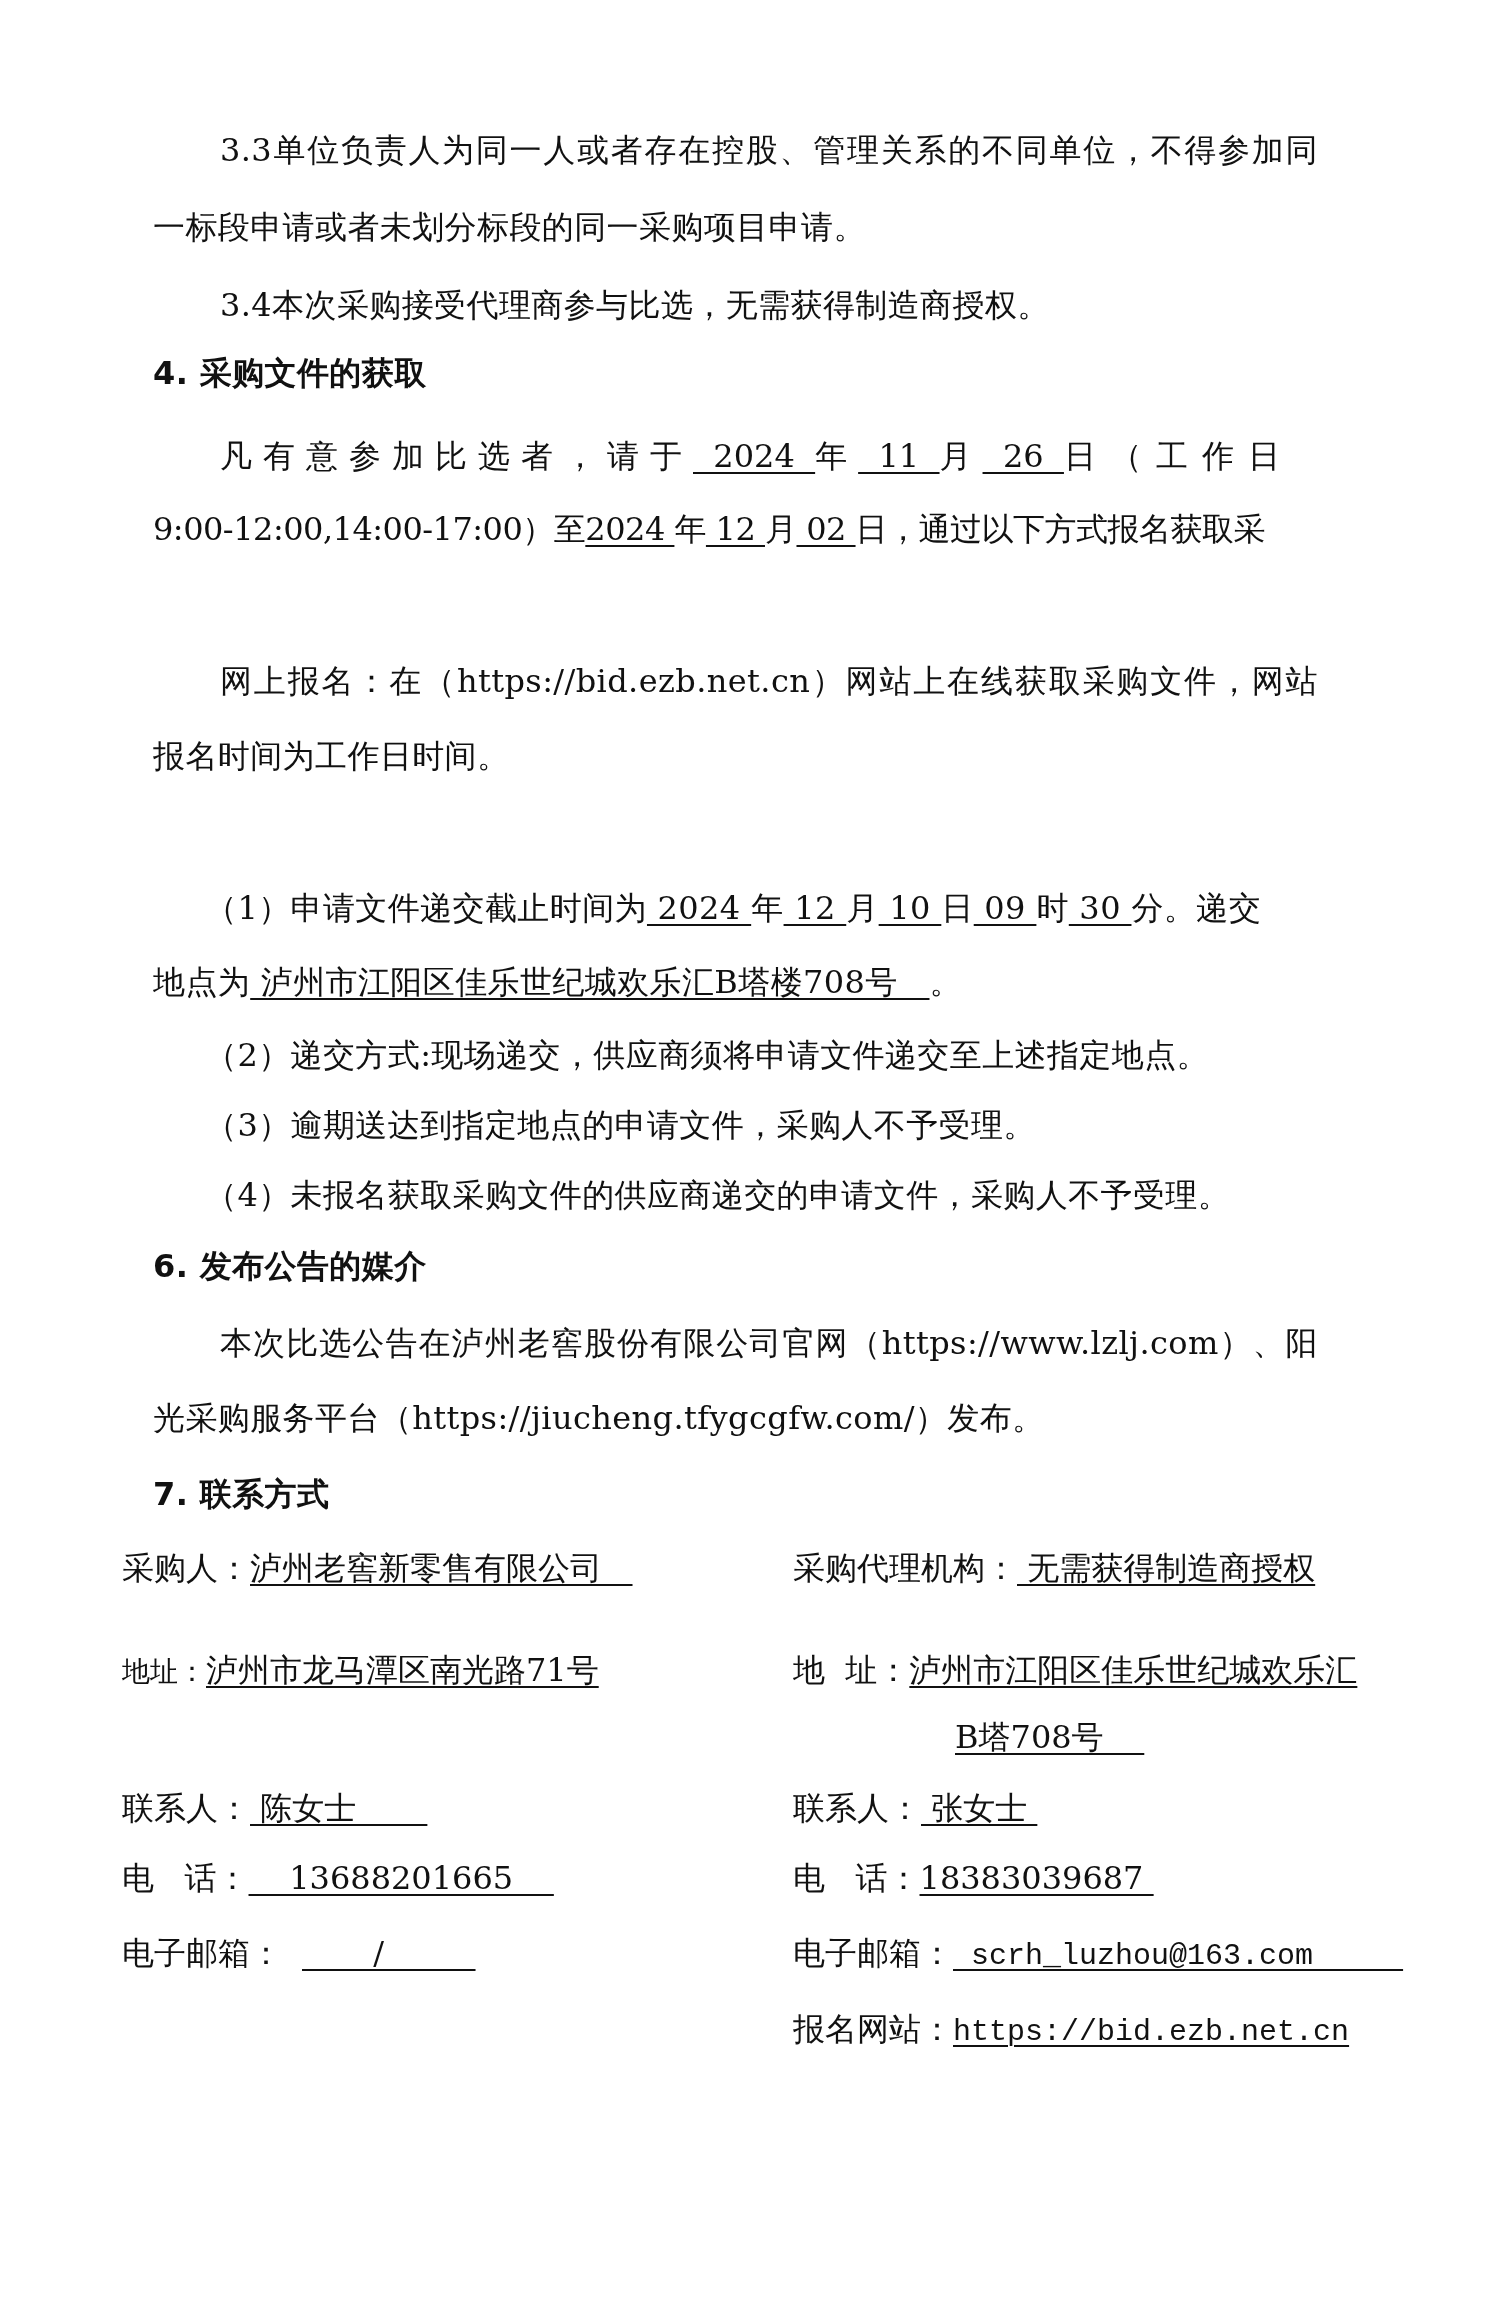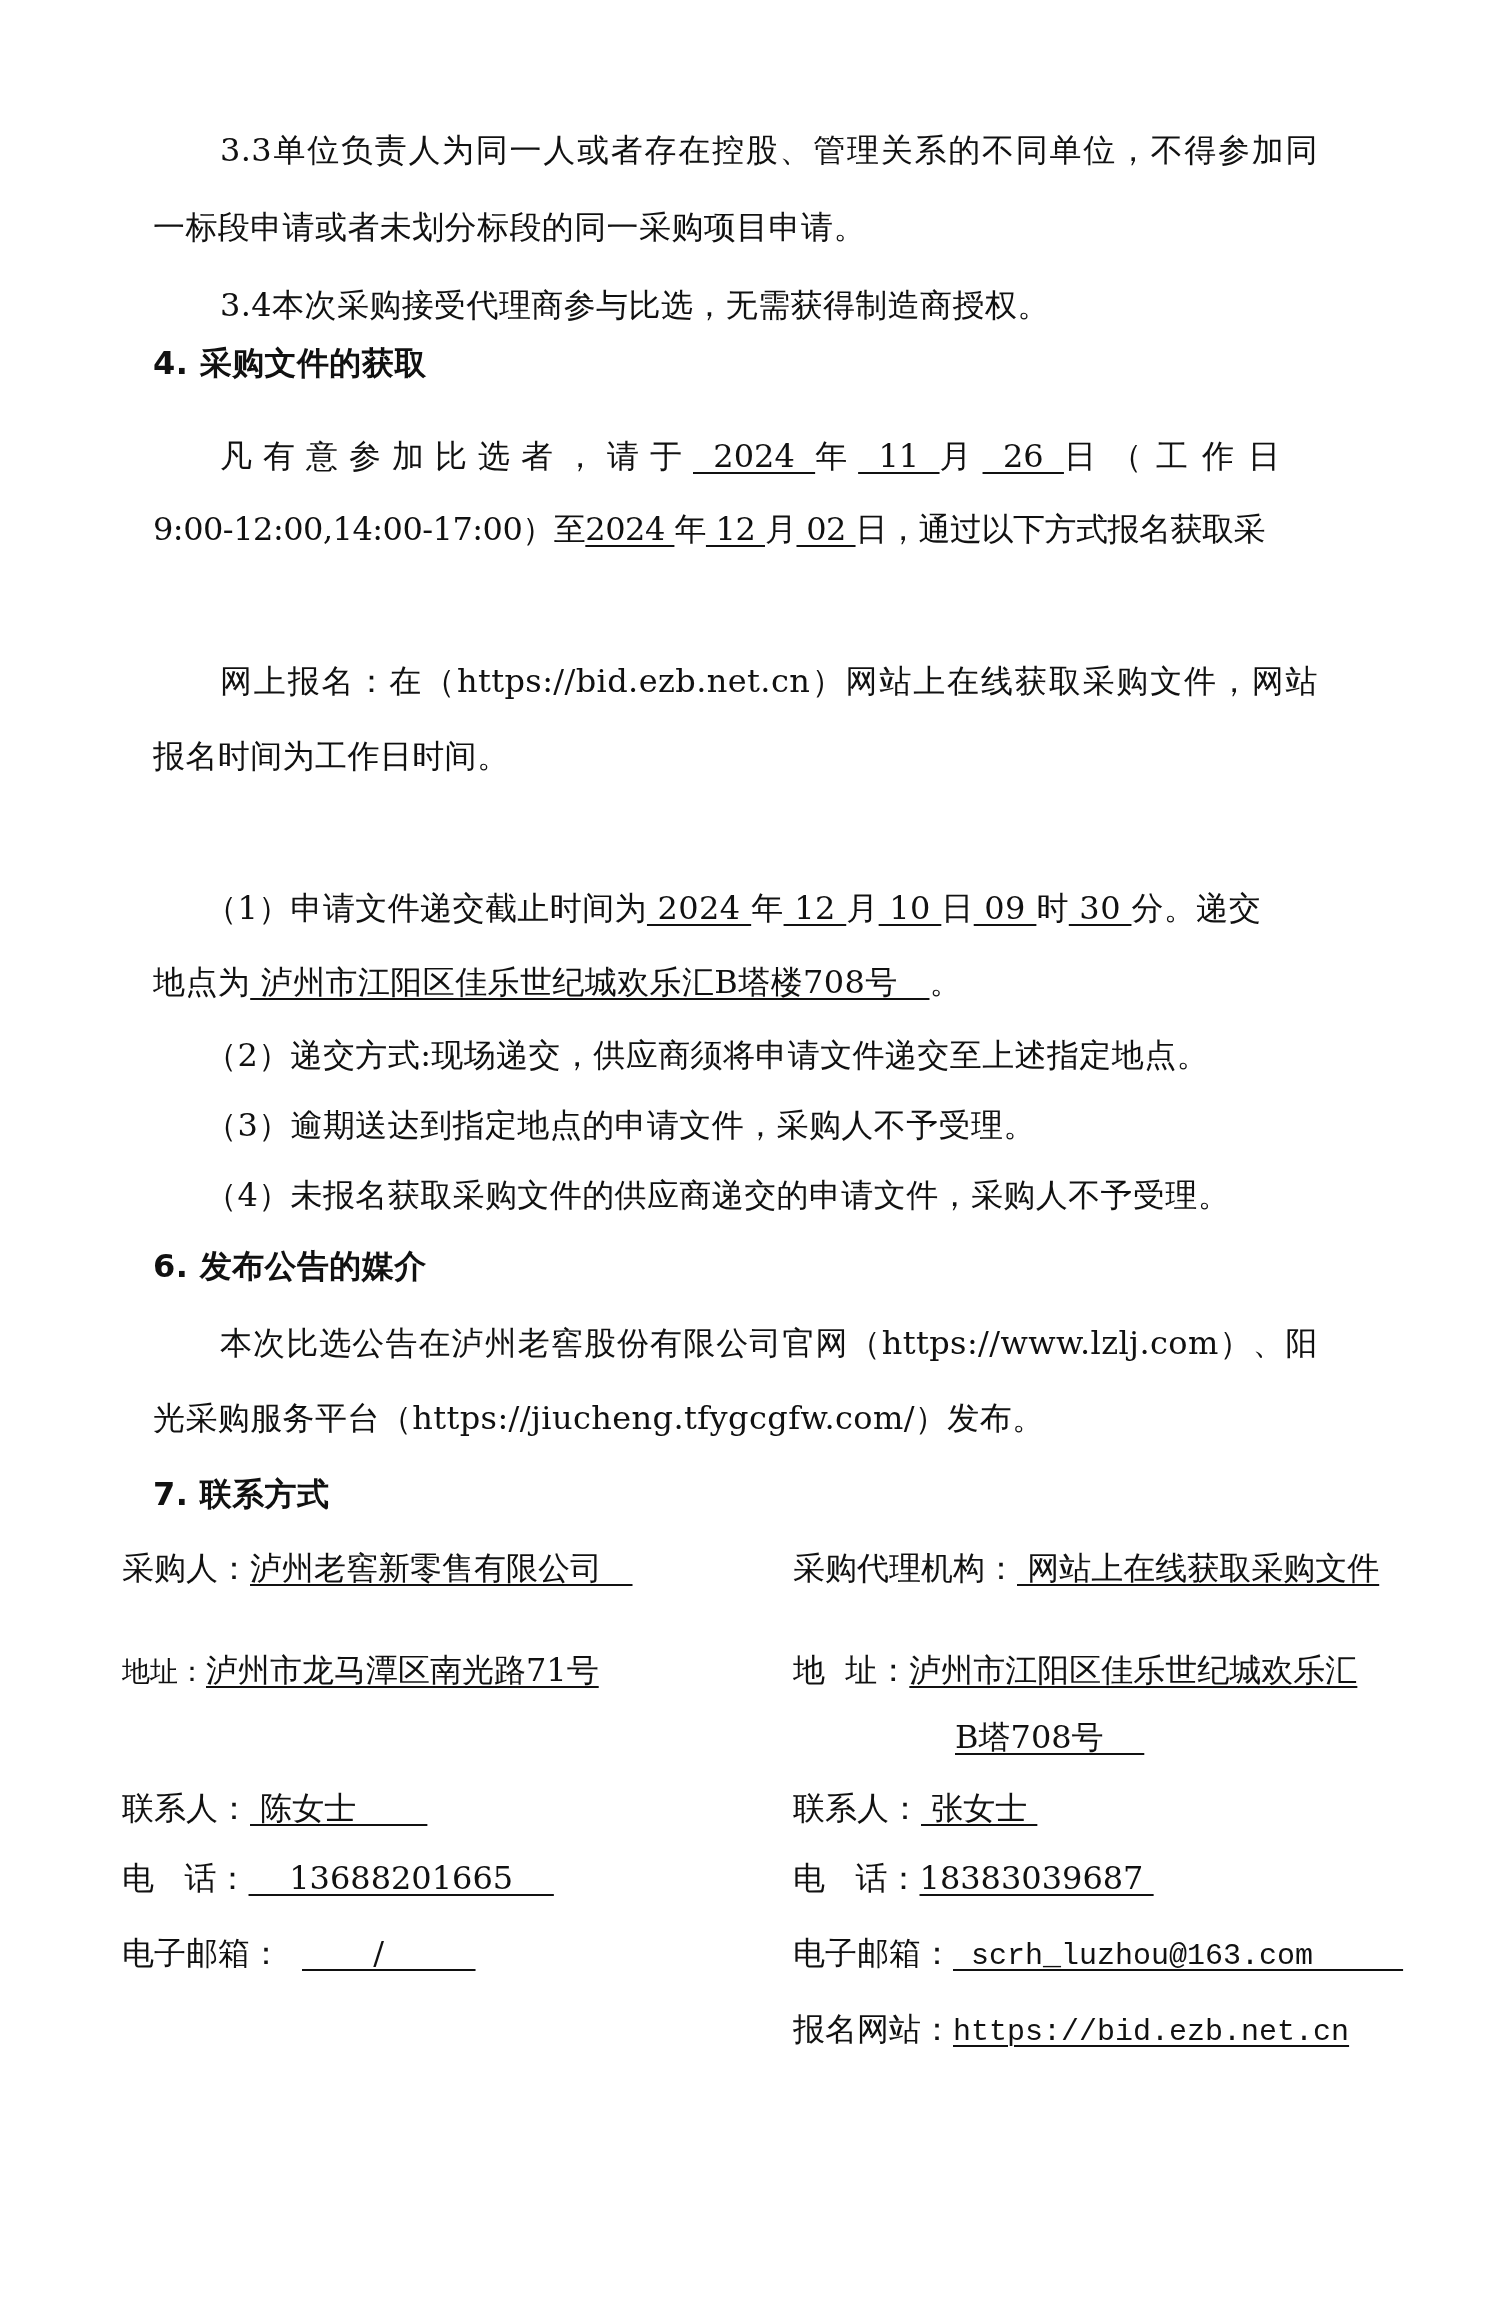--- a/index.html
+++ b/index.html
@@ -66,21 +66,21 @@
   </style>
 </head>
 <body>
 
 <div class="page">
 
   <div class="line indent justify" style="top:128px;">3.3单位负责人为同一人或者存在控股、管理关系的不同单位，不得参加同</div>
   <div class="line" style="top:205px;">一标段申请或者未划分标段的同一采购项目申请。</div>
   <div class="line indent" style="top:283px;">3.4本次采购接受代理商参与比选，无需获得制造商授权。</div>
 
-  <div class="line heading" style="top:341px;">4. 采购文件的获取</div>
+  <div class="line heading" style="top:351px;">4. 采购文件的获取</div>
 
   <div class="line indent" style="top:434px; letter-spacing:11px;">
     <span>凡有意参加比选者，请于</span><span class="u" style="letter-spacing:0;">  2024  </span><span>年</span><span class="u" style="letter-spacing:0;">  11  </span><span>月</span><span class="u" style="letter-spacing:0;">  26  </span><span style="letter-spacing:14px;">日（工作日</span>
   </div>
 
   <div class="line" style="top:507px; letter-spacing:-0.5px;">
     <span>9:00-12:00,14:00-17:00）至</span><span class="u">2024 </span><span>年</span><span class="u"> 12 </span><span>月</span><span class="u"> 02 </span><span>日，通过以下方式报名获取采</span>
   </div>
 
 
@@ -116,21 +116,21 @@
     <span>联系人：</span><span class="u"> 陈女士       </span>
   </div>
   <div class="contact col-left" style="top:1856px;">
     <span style="white-space:pre;">电   话：</span><span class="u">    13688201665    </span>
   </div>
   <div class="contact col-left" style="top:1931px;">
     <span>电子邮箱：</span><span class="u" style="margin-left:20px;">       /         </span>
   </div>
 
   <div class="contact col-right" style="top:1546px;">
-    <span>采购代理机构：</span><span class="u"> 网站上在线获取采购文件</span>
+    <span>采购代理机构：</span><span class="u"> 无需获得制造商授权</span>
   </div>
   <div class="contact col-right" style="top:1648px;">
     <span style="white-space:pre;text-align:right;">地  址：</span><span class="u">泸州市江阳区佳乐世纪城欢乐汇</span>
   </div>
   <div class="contact" style="top:1715px; left:955px;">
     <span class="u">B塔708号    </span>
   </div>
   <div class="contact col-right" style="top:1786px;">
     <span>联系人：</span><span class="u"> 张女士 </span>
   </div>

